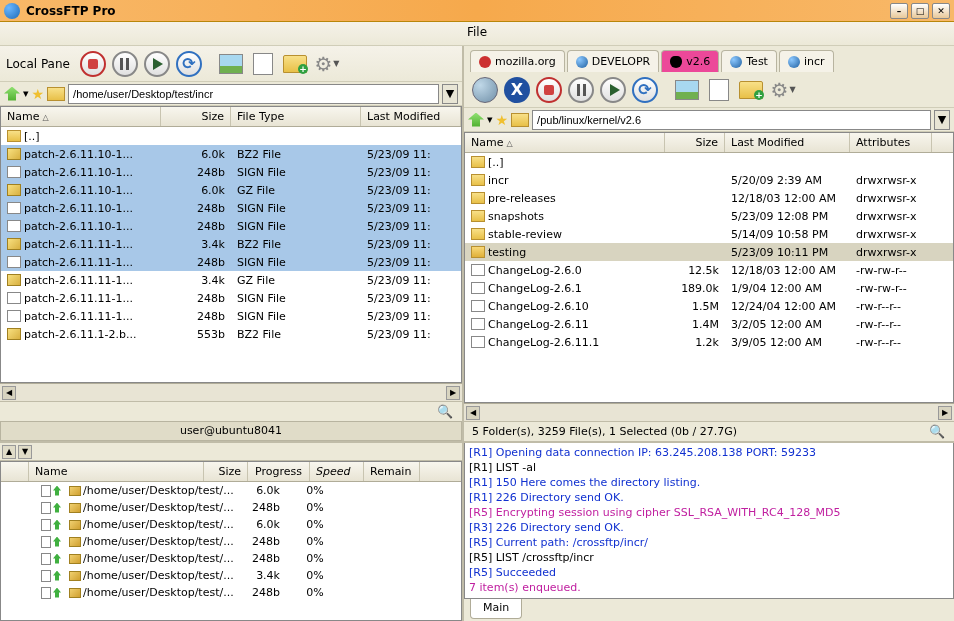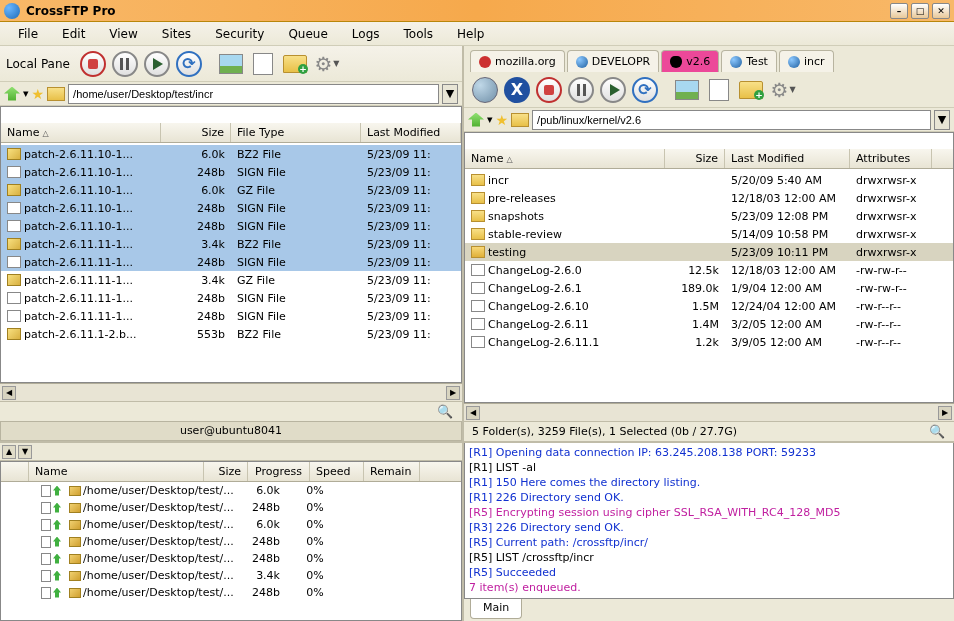--- a/index.html
+++ b/index.html
@@ -45,20 +45,21 @@
   cursor: pointer;
 }
 .menubar {
   height: 24px;
   background: linear-gradient(to bottom, #f5f2e9, #ece9d8);
   display: flex;
   align-items: center;
   padding: 0 8px;
   gap: 4px;
   border-bottom: 1px solid #d0cdb8;
+  flex-direction: column;
 }
 .menu-item { padding: 3px 10px; cursor: pointer; font-size: 12px; }
 .toolbar-row {
   height: 36px;
   background: linear-gradient(to bottom, #f5f2e9, #ece9d8);
   display: flex;
   align-items: center;
   padding: 0 6px;
   gap: 2px;
   border-bottom: 1px solid #d0cdb8;
@@ -166,21 +167,21 @@
   border: 1px solid #888;
   overflow: auto;
   display: flex;
   flex-direction: column;
   min-height: 0;
 }
 .ft-header {
   display: flex;
   background: linear-gradient(to bottom, #f8f6ee, #e8e4d4);
   border-bottom: 1px solid #b0ac98;
-  position: sticky; top: 16px;
+  position: sticky; top: 0;
 }
 .ft-header-cell {
   padding: 3px 6px;
   border-right: 1px solid #c8c4b0;
   font-size: 11px;
   white-space: nowrap;
   overflow: hidden;
   cursor: pointer;
 }
 .sort-ind { font-size: 8px; margin-left: 3px; color:#555; }
@@ -250,21 +251,21 @@
 .c-l-mod  { width: 100px; }
 
 .c-r-name { width: 200px; }
 .c-r-size { width: 60px; text-align: right; justify-content: flex-end; }
 .c-r-mod  { width: 125px; }
 .c-r-attr { width: 82px; }
 
 .c-q-n { width:175px; }
 .c-q-s { width:44px; text-align:right; justify-content:flex-end; }
 .c-q-p { width:62px; text-align:center; justify-content:center; }
-.c-q-sp { width:54px; }
+.c-q-sp { width:54px;font-style:italic; }
 .c-q-r  { width:56px; }
 </style>
 </head>
 <body>
 
 <div class="titlebar">
   <div class="titlebar-icon"></div>
   <div class="titlebar-title">CrossFTP Pro</div>
   <div class="titlebar-buttons">
     <div class="titlebar-btn">–</div>
@@ -539,21 +540,21 @@
             <div class="ft-cell c-r-size"></div>
             <div class="ft-cell c-r-mod"></div>
             <div class="ft-cell c-r-attr"></div>
           </div>
           <div class="ft-row">
             <div class="ft-cell c-r-name">
               <div class="row-icon folder"></div>
               <span>incr</span>
             </div>
             <div class="ft-cell c-r-size"></div>
-            <div class="ft-cell c-r-mod">5/20/09 5:40 AM</div>
+            <div class="ft-cell c-r-mod">5/20/09 2:39 AM</div>
             <div class="ft-cell c-r-attr">drwxrwsr-x</div>
           </div>
           <div class="ft-row">
             <div class="ft-cell c-r-name">
               <div class="row-icon folder"></div>
               <span>pre-releases</span>
             </div>
             <div class="ft-cell c-r-size"></div>
             <div class="ft-cell c-r-mod">12/18/03 12:00 AM</div>
             <div class="ft-cell c-r-attr">drwxrwsr-x</div>

